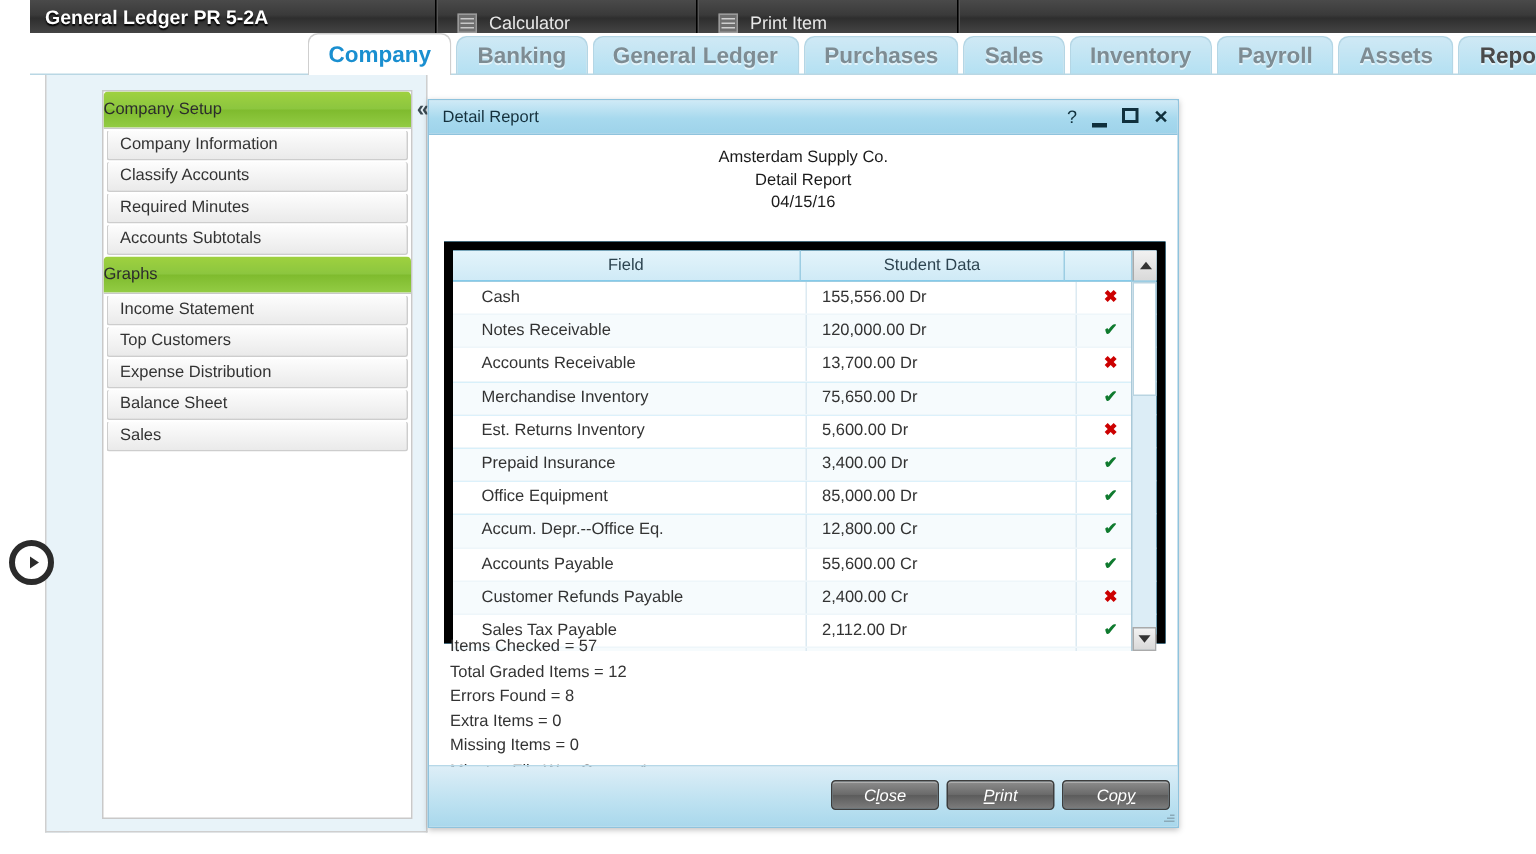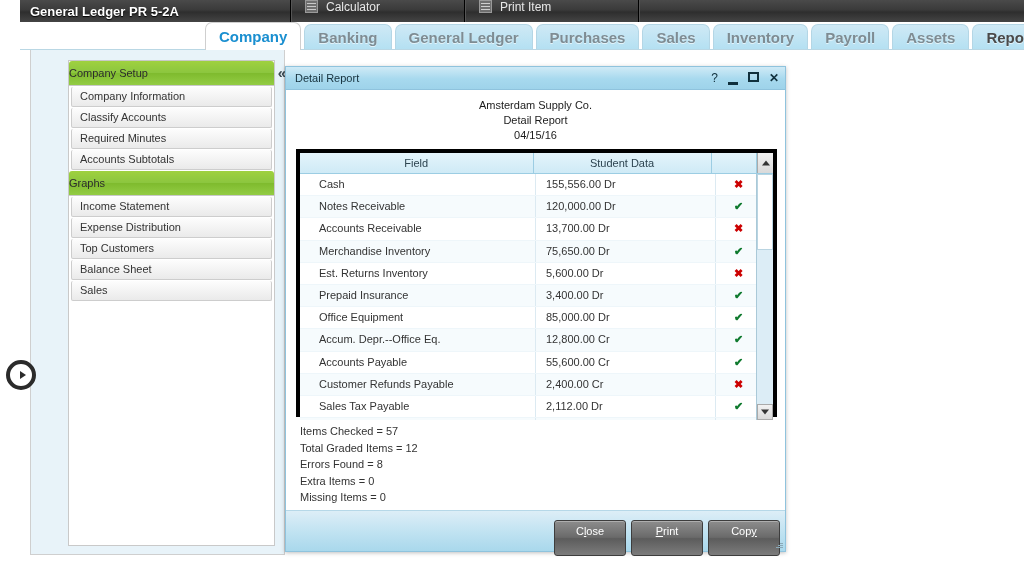--- a/index.html
+++ b/index.html
@@ -19,21 +19,21 @@
     display:flex;align-items:stretch;
   }
   .tb-title{
     color:#fff;font-size:13px;font-weight:bold;
     display:flex;align-items:center;padding:0 10px;
     min-width:250px;
     text-shadow:0 1px 1px #000;
   }
   .tb-sep{width:1px;background:#000;box-shadow:1px 0 0 #555;}
   .tb-btn{
-    display:flex;align-items:flex-start;gap:8px;padding:0 14px;
+    display:flex;align-items:flex-end;gap:8px;padding:0 14px;
     color:#e8e8e8;font-size:12px;min-width:145px;
   }
   .tb-ico{
     width:13px;height:13px;border:1px solid #9a9a9a;background:#6f6f6f;
     display:flex;flex-direction:column;justify-content:space-around;padding:1px;box-sizing:border-box;
   }
   .tb-ico i{display:block;height:1px;background:#cfcfcf;}
   .tb-ico.calc i{background:#c8c8c8;}
 
   
@@ -122,22 +122,22 @@
   .wctrls{position:absolute;right:6px;top:0;height:22px;display:flex;align-items:center;gap:10px;}
   .wctrls .w{color:#10303d;font-size:12px;line-height:1;cursor:pointer;}
   .wmin{display:inline-block;width:10px;height:3px;background:#10303d;margin-bottom:-3px;}
   .wmax{display:inline-block;width:11px;height:10px;border:2px solid #10303d;box-sizing:border-box;}
   .wcls{font-size:14px;font-weight:bold;}
 
   .dlg-head{padding:8px 0 6px;text-align:center;}
   .dlg-head div{font-size:11px;color:#1b1b1b;line-height:15px;}
 
   .tablewrap{
-    position:absolute;left:10px;top:82px;width:481px;height:268px;
-    border:4px solid #000000;box-sizing:border-box;background:#0ea5e9;
+    position:absolute;left:10px;top:94px;width:481px;height:268px;
+    border:6px solid #000000;box-sizing:border-box;background:#0ea5e9;
   }
   .thead{
     display:flex;height:20px;
     background:linear-gradient(to bottom,#e4f4fb 0%,#cfeaf6 100%);
     border-bottom:1px solid #9ccde3;
   }
   .th{font-size:11px;color:#2d4450;text-align:center;line-height:20px;box-sizing:border-box;}
   .th.c1{width:236px;border-right:1px solid #9ccde3;}
   .th.c2{width:180px;border-right:1px solid #9ccde3;}
   .th.c3{width:46px;border-right:1px solid #9ccde3;}
@@ -171,26 +171,27 @@
 
   .summary{position:absolute;left:14px;top:356px;width:420px;}
   .summary div{font-size:11px;color:#333;line-height:16.5px;}
 
   .dlg-footer{
     position:absolute;left:0;right:0;bottom:0;height:40px;
     background:linear-gradient(to bottom,#ddeef7 0%,#bfe2f1 55%,#a9d8ec 100%);
     border-top:1px solid #b6d8e8;
   }
   .btn{
-    position:absolute;top:9px;width:72px;height:36px;
+    position:absolute;top:9px;width:72px;height:20px;
     background:linear-gradient(to bottom,#8d8d8d 0%,#6a6a6a 48%,#5c5c5c 52%,#7c7c7c 100%);
     border:1px solid #3d3d3d;border-radius:3px;
     color:#ffffff;font-size:11px;line-height:20px;text-align:center;
     box-shadow:inset 0 1px 0 rgba(255,255,255,.3);cursor:pointer;
     box-sizing:border-box;
+    font-style:italic;
   }
   .btn u{text-decoration:underline;}
   .btn.b1{left:268px;}
   .btn.b2{left:345px;}
   .btn.b3{left:422px;}
   .resize{position:absolute;right:2px;bottom:2px;width:8px;height:8px;}
   .resize i{position:absolute;right:0;background:#8aa9b8;height:1px;}
   .resize i:nth-child(1){bottom:1px;width:7px;}
   .resize i:nth-child(2){bottom:3px;width:5px;}
   .resize i:nth-child(3){bottom:5px;width:3px;}
@@ -243,22 +244,22 @@
     <div class="leftwell">
       <div class="panel">
         <div id="sidebar">
             <div class="grp">Company Setup</div>
             <div class="item">Company Information</div>
             <div class="item">Classify Accounts</div>
             <div class="item">Required Minutes</div>
             <div class="item">Accounts Subtotals</div>
             <div class="grp">Graphs</div>
             <div class="item">Income Statement</div>
+            <div class="item">Top Customers</div>
             <div class="item">Expense Distribution</div>
-            <div class="item">Top Customers</div>
             <div class="item">Balance Sheet</div>
             <div class="item">Sales</div>
           </div>
       </div>
       <div class="collapse">«</div>
     </div>
 
     <div class="handle">
       <span></span>
     </div>

